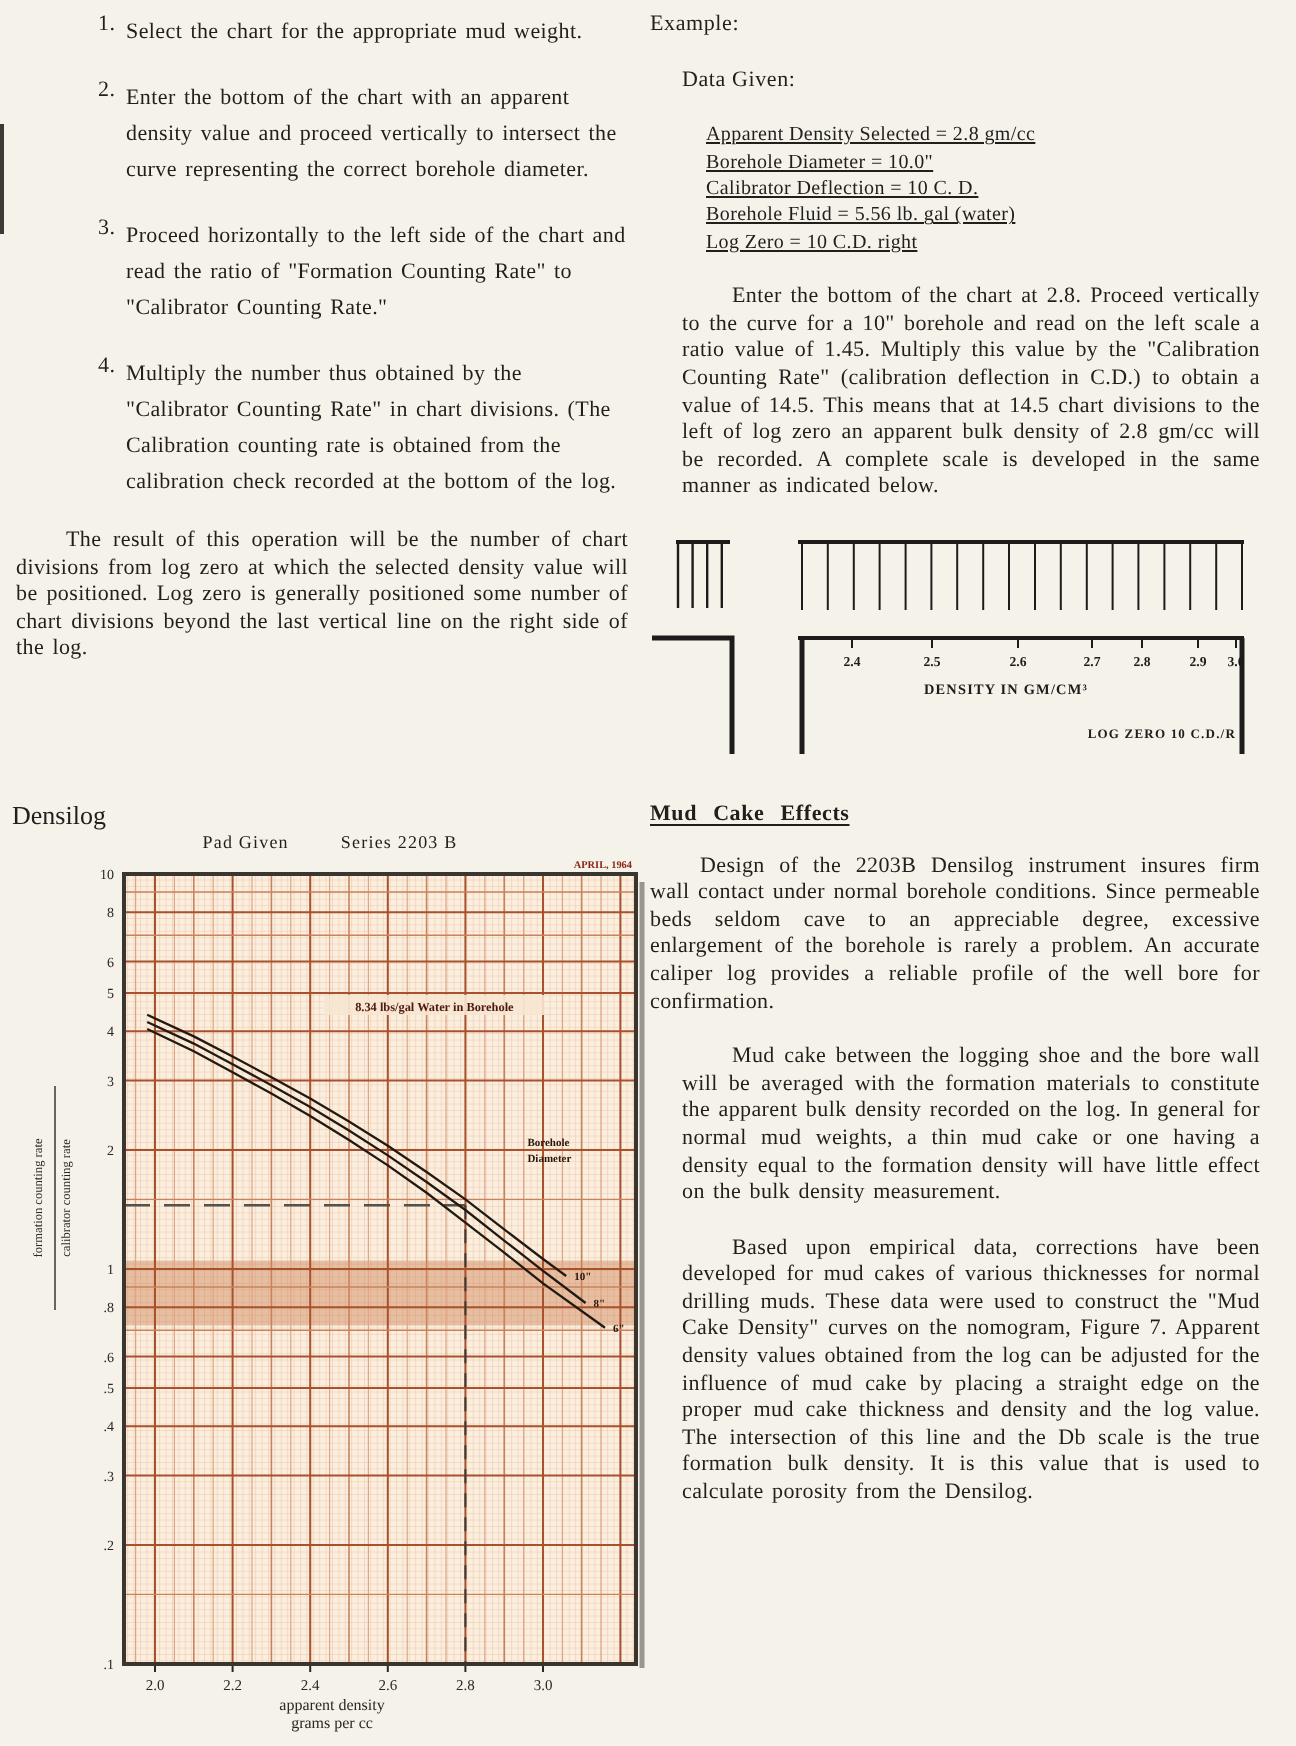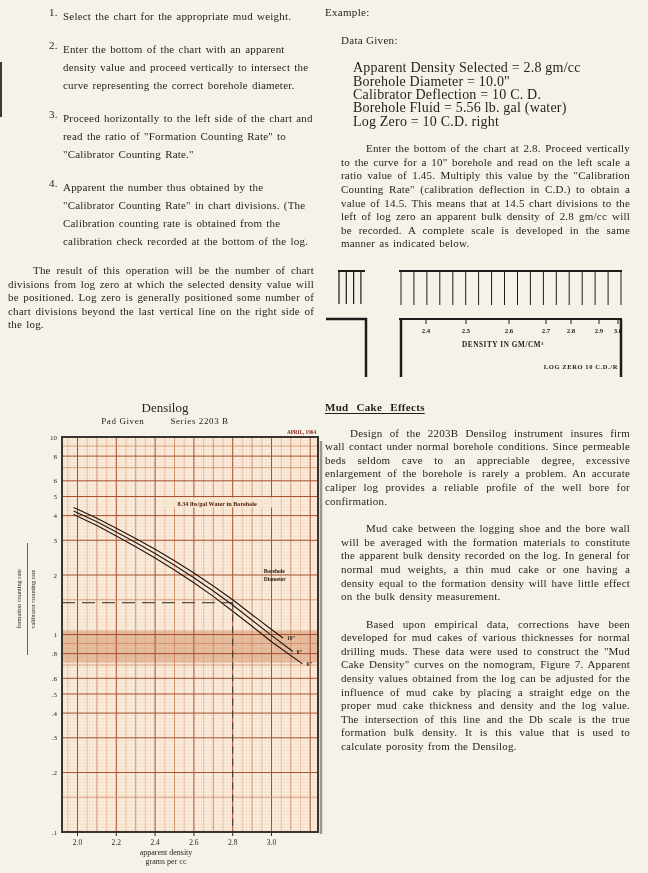--- a/index.html
+++ b/index.html
@@ -13,24 +13,24 @@
   .col-right{left:325px;top:6px;width:305px;}
   p{margin:0;}
   .body-text{font-size:11px;line-height:13.6px;text-align:justify;word-spacing:1.2px;letter-spacing:0.2px;}
   .indent{text-indent:25px;}
   .intro{margin-bottom:19px;}
   .li{position:relative;padding-left:55px;margin-bottom:15px;}
   .li .num{position:absolute;left:41px;top:0;}
   .heading{font-size:11px;line-height:13.6px;letter-spacing:0.3px;}
   .mt14{margin-top:14px;margin-left:16px;}
   .data-lines{margin:14px 0 0 28px;}
-  .data-line{font-size:14px;line-height:13.4px;letter-spacing:0.2px;white-space:nowrap;}
+  .data-line{font-size:10px;line-height:13.4px;letter-spacing:0.2px;white-space:nowrap;text-decoration:underline;}
   .mud-heading{margin:16px 0 12px 0;text-decoration:underline;text-underline-offset:2px;word-spacing:5px;font-weight:bold;}
   .chart-block{position:absolute;left:6px;top:400px;width:318px;}
-  .chart-title{text-align:center;font-size:13px;line-height:15px;}
+  .chart-title{text-align:left;font-size:13px;line-height:15px;}
   .chart-sub{text-align:center;font-size:9px;line-height:12px;letter-spacing:0.6px;}
   .chart-sub .gap{display:inline-block;width:26px;}
   svg{display:block;}
   .scale-svg{margin-top:16px;}
   .edge-sliver{position:absolute;left:0;top:62px;width:2px;height:55px;background:#3b3a36;}
 </style>
 </head>
 <body>
 
 <div class="edge-sliver"></div>
@@ -44,21 +44,21 @@
   <div class="li">
     <span class="num body-text">2.</span>
     <span class="body-text">Enter the bottom of the chart with an apparent density value and proceed vertically to intersect the curve representing the correct borehole diameter.</span>
   </div>
   <div class="li">
     <span class="num body-text">3.</span>
     <span class="body-text">Proceed horizontally to the left side of the chart and read the ratio of "Formation Counting Rate" to "Calibrator Counting Rate."</span>
   </div>
   <div class="li">
     <span class="num body-text">4.</span>
-    <span class="body-text">Apparent the number thus obtained by the "Calibrator Counting Rate" in chart divisions.  (The Calibration counting rate is obtained from the calibration check recorded at the bottom of the log.</span>
+    <span class="body-text">Multiply the number thus obtained by the "Calibrator Counting Rate" in chart divisions.  (The Calibration counting rate is obtained from the calibration check recorded at the bottom of the log.</span>
   </div>
 
   <p class="body-text indent">The result of this operation will be the number of chart divisions from log zero at which the selected density value will be positioned.   Log zero is generally positioned some number of chart divisions beyond the last vertical line on the right side of the log.</p>
 </div>
 
 <div class="chart-block">
   <div class="chart-title">Densilog</div>
   <div class="chart-sub">
     <span>Pad  Given</span><span class="gap"></span><span>Series  2203 B</span>
   </div>

